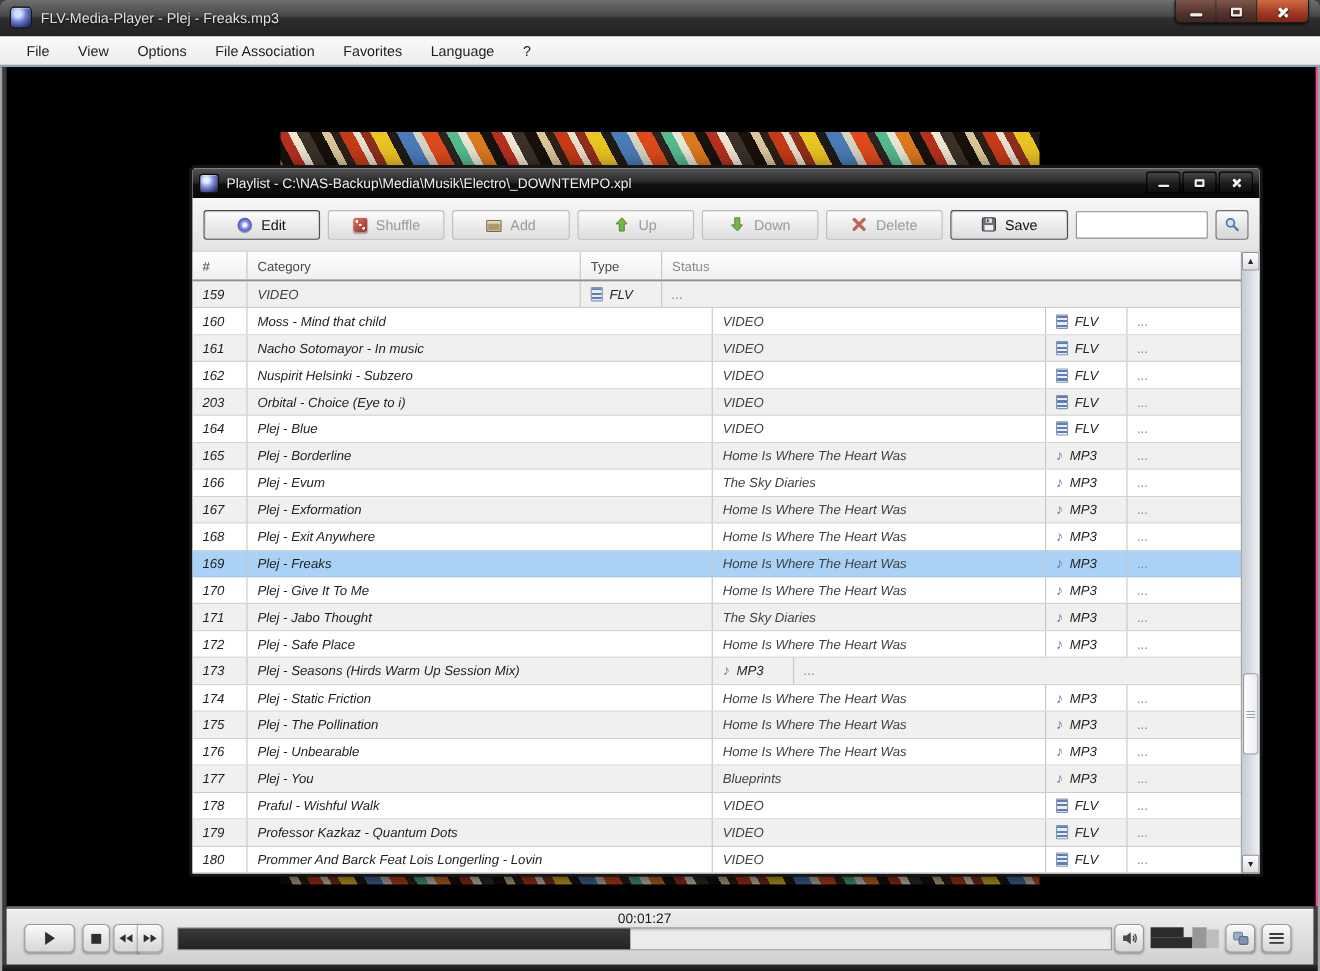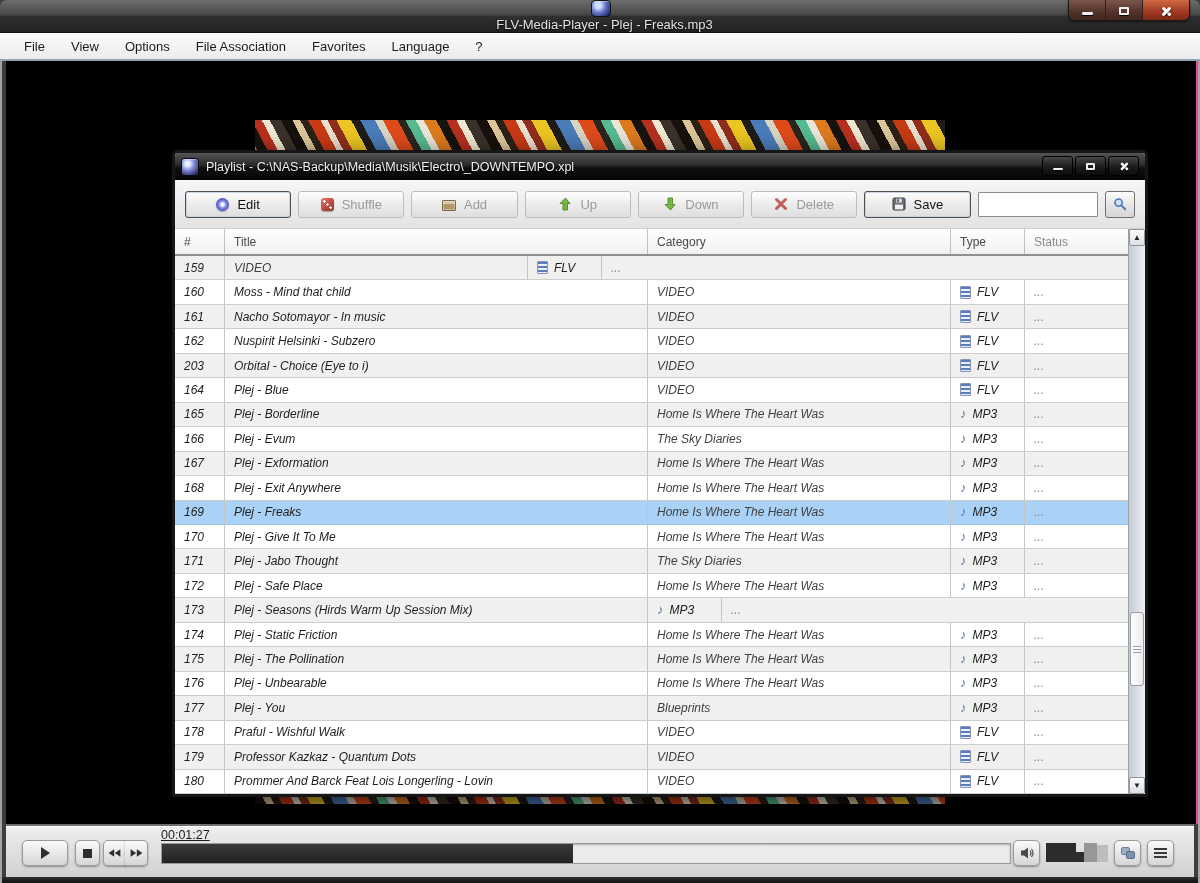--- a/index.html
+++ b/index.html
@@ -4,21 +4,21 @@
 <style>
   * { margin:0; padding:0; box-sizing:border-box; }
   html,body { width:1200px; height:883px; background:#000; overflow:hidden;
     font-family:"Liberation Sans", sans-serif; }
   #window { position:relative; width:1200px; height:883px; background:#3e3e3e; }
 
   
   .titlebar { position:absolute; left:0; top:0; width:1200px; height:33px;
     border-radius:7px 7px 0 0;
     background:linear-gradient(180deg,#6e6e6e 0%,#484848 45%,#2f2f2f 52%,#222 100%);
-    display:flex; align-items:center; padding-left:9px; border-bottom:1px solid #141414;flex-direction:column; }
+    display:flex; align-items:center; padding-left:9px; border-bottom:1px solid #141414; }
   .app-icon { width:20px; height:20px; border-radius:4px; margin-right:8px;
     background:radial-gradient(circle at 35% 30%, #cfe0ff 0 18%, #6a7ad0 45%, #2a3470 80%, #11142e 100%);
     border:1px solid #101018; box-shadow:inset 0 1px 1px rgba(255,255,255,.5); }
   .title-text { color:#e2e2e2; font-size:13px; text-shadow:0 1px 2px #000; }
   .win-controls { position:absolute; right:10px; top:0; height:21px; display:flex;
     border:1px solid #1b1b1b; border-top:none; border-radius:0 0 6px 6px; overflow:hidden;
     box-shadow:0 1px 2px rgba(0,0,0,.6); }
   .wc { width:37px; height:21px; display:flex; align-items:center; justify-content:center;
     border-right:1px solid #30201c; cursor:default; }
   .wc.min, .wc.max { background:linear-gradient(#7c564c,#54342c 55%,#3f241e); }
@@ -149,22 +149,22 @@
     display:flex; align-items:center; justify-content:center; cursor:default; }
   .b-play { left:16px; top:14px; width:46px; height:26px; }
   .b-stop { left:69px; top:14px; width:25px; height:26px; }
   .b-rew  { left:97px; top:14px; width:23px; height:26px; border-radius:5px 0 0 5px; }
   .b-fwd  { left:119px; top:14px; width:23px; height:26px; border-radius:0 5px 5px 0; border-left:none;}
   .tri-r { width:0; height:0; border-left:9px solid #2e2e2e; border-top:6px solid transparent; border-bottom:6px solid transparent; }
   .sq { width:9px; height:9px; background:#2e2e2e; }
   .tri2 { display:flex; gap:1px; transform:scale(.62); }
   .tri-l { width:0; height:0; border-right:9px solid #2e2e2e; border-top:6px solid transparent; border-bottom:6px solid transparent; }
 
-  .time-label { position:absolute; left:155px; width:850px; top:2px; text-align:left;
-    font-size:12.5px; color:#1a1a1a;text-decoration:underline; }
+  .time-label { position:absolute; left:155px; width:850px; top:2px; text-align:center;
+    font-size:12.5px; color:#1a1a1a; }
   .progress { position:absolute; left:155px; top:17px; width:850px; height:21px;
     background:#ebebeb; border:1px solid #9a9a9a; box-shadow:inset 0 1px 2px rgba(0,0,0,.25); }
   .progress-fill { height:100%; background:linear-gradient(#3a3a3a,#222); width:48.5%; }
 
   .b-vol { left:1007px; top:14px; width:27px; height:26px; }
   .volume { position:absolute; left:1040px; top:16px; width:62px; height:21px; cursor:default;}
   .vol-dark-a { position:absolute; left:0; top:1px; width:30px; height:9px; background:#2c2c2c;}
   .vol-dark-b { position:absolute; left:0; top:10px; width:38px; height:10px; background:#2c2c2c;}
   .vol-mid { position:absolute; left:38px; top:1px; width:13px; height:19px; background:#979797;}
   .vol-lite { position:absolute; left:51px; top:3px; width:11px; height:17px; background:#bdbdbd;}
@@ -283,21 +283,20 @@
               <circle cx="5.6" cy="5.6" r="3.6" fill="#d4e2f4" stroke="#4a7ab8" stroke-width="1.6"></circle>
               <line x1="8.4" y1="8.4" x2="12.2" y2="12.2" stroke="#4a7ab8" stroke-width="2" stroke-linecap="round"></line>
             </svg>
           </span>
         </div>
       </div>
 
       <div class="pl-table">
         <div class="t-header">
           <div class="hc c-num">#</div>
-          <div class="hc c-title">Title</div>
           <div class="hc c-cat">Category</div>
           <div class="hc c-type">Type</div>
           <div class="hc c-status" style="color:#4a4a4a">Status</div>
         </div>
         <div class="t-body" style="margin-right:17px;">
             <div class="t-row odd">
           <div class="tc c-num">159</div>
           <div class="tc c-cat">VIDEO</div>
           <div class="tc c-type">
             <span class="type-icon flv"></span>

